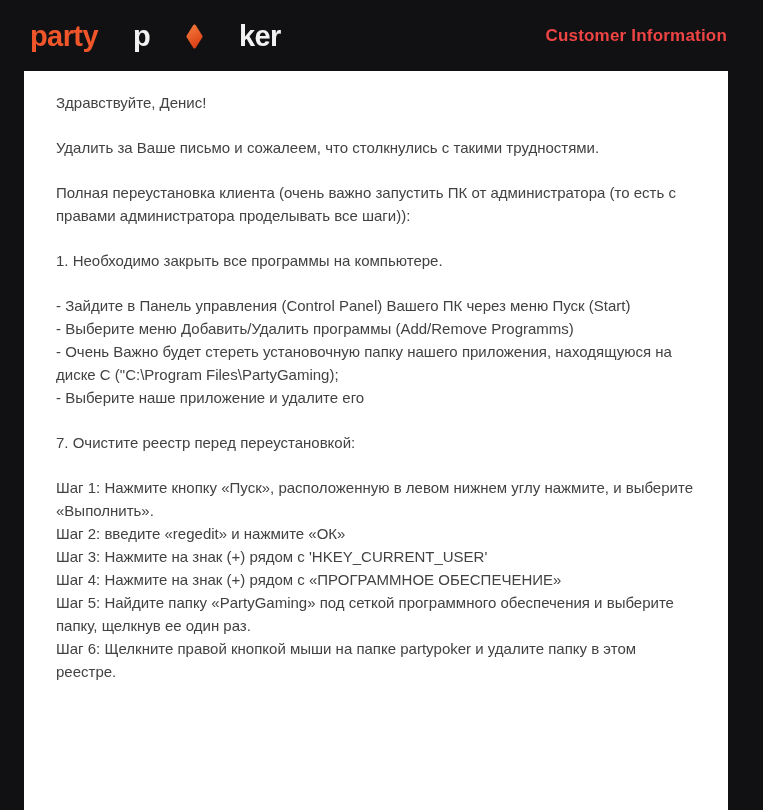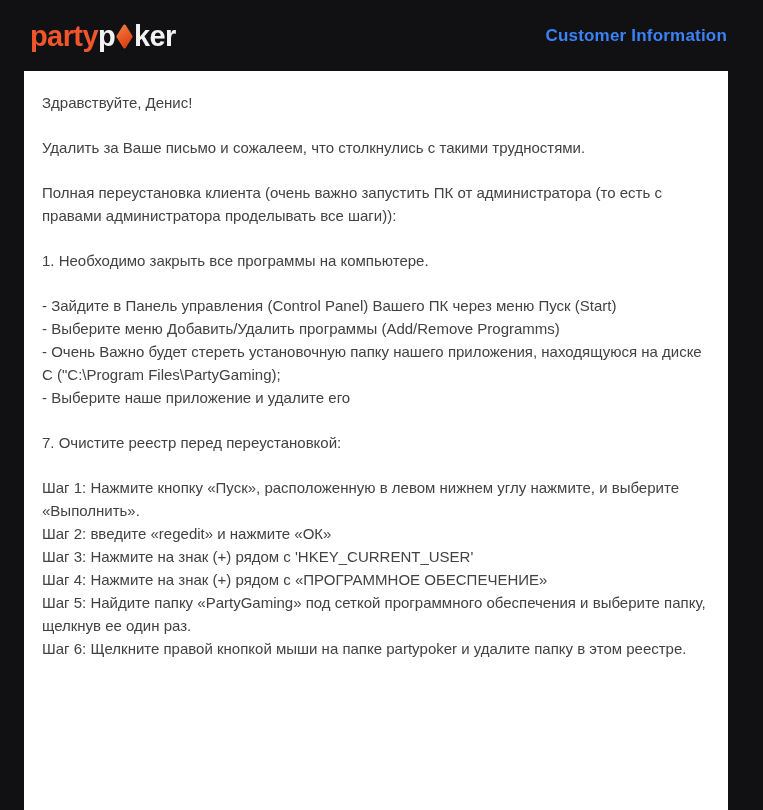--- a/index.html
+++ b/index.html
@@ -28,52 +28,53 @@
   }
   .logo {
     display: flex;
     align-items: baseline;
     font-size: 29px;
     font-weight: 700;
     letter-spacing: -0.6px;
     line-height: 1;
     cursor: pointer;
     user-select: none;
+    gap: 35px;
   }
   .logo .party { color: #f0562a; }
   .logo .white { color: #f2f2f2; }
   .logo svg {
     display: inline-block;
     vertical-align: baseline;
     position: relative;
     top: 3px;
     margin: 0 1px;
   }
   .header-title {
-    color: #3b82f6;
+    color: #ef4444;
     font-size: 17px;
     font-weight: 700;
     letter-spacing: 0.2px;
   }
   
   .card {
     position: absolute;
     left: 24px;
     top: 71px;
     width: 704px;
     min-height: 739px;
     background: #ffffff;
     box-sizing: border-box;
     padding: 20px 16px 30px 18px;
     color: #424242;
     font-size: 15px;
     line-height: 23px;
   }
   .card p {
-    margin: 22px 0;
+    margin: 22px 14px;
   }
   .card p:first-child { margin-top: 0; }
   .card .line { margin: 0; }
 </style>
 </head>
 <body>
 
 <div class="page">
 
   <div class="header">

